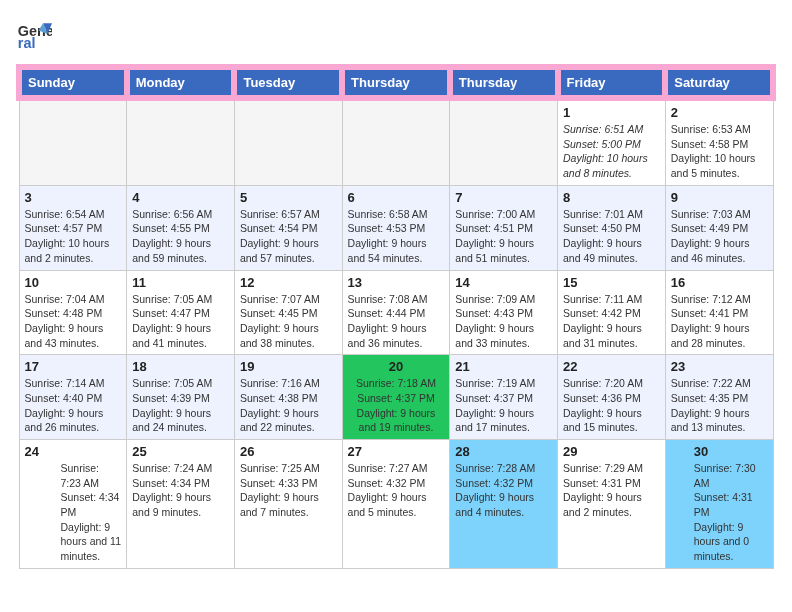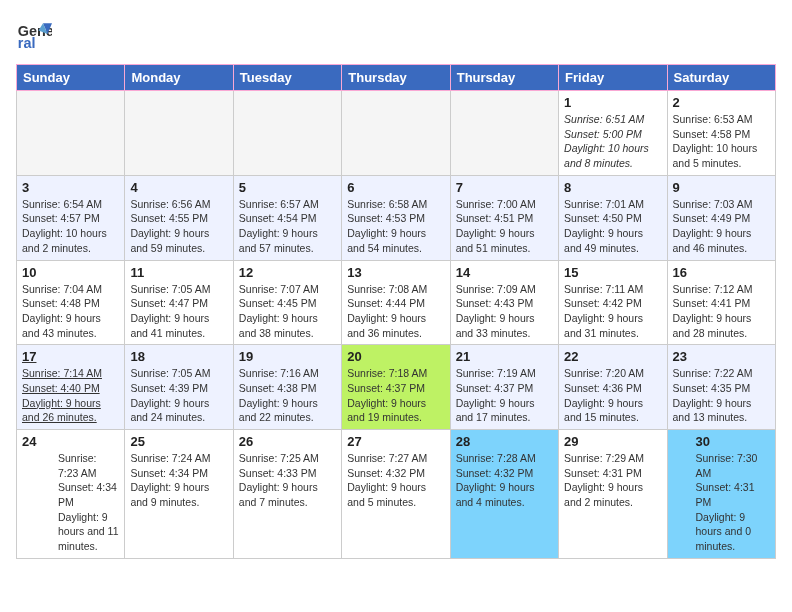--- a/index.html
+++ b/index.html
@@ -56,21 +56,21 @@
     .calendar {
       width: 100%;
       border-collapse: collapse;
     }
     .calendar th {
       background-color: #3a6abf;
       color: #fff;
       font-size: 13px;
       padding: 5px 6px;
       text-align: left;
-      border: 1px solid #f9a8d4;
+      border: 6px solid #f9a8d4;
       font-weight: bold;
     }
     .calendar td {
       border: 1px solid #ccc;
       vertical-align: top;
       padding: 4px 5px;
       width: 107px;
       min-height: 80px;
       font-size: 11px;
       color: #333;
@@ -233,39 +233,39 @@
 Daylight: 9 hours and 31 minutes.</div>
         </td>
         <td style="background: rgb(255, 255, 255);">
           <div class="day-number">16</div>
           <div class="day-info" style="white-space: pre-line;">Sunrise: 7:12 AM
 Sunset: 4:41 PM
 Daylight: 9 hours and 28 minutes.</div>
         </td>
       </tr>
       <tr>
-        <td style="background: rgb(238, 242, 255); text-decoration: underline;">
+        <td style="background: rgb(238, 242, 255);">
           <div class="day-number">17</div>
           <div class="day-info" style="white-space: pre-line;">Sunrise: 7:14 AM
 Sunset: 4:40 PM
 Daylight: 9 hours and 26 minutes.</div>
         </td>
         <td style="background: rgb(238, 242, 255);">
           <div class="day-number">18</div>
           <div class="day-info" style="white-space: pre-line;">Sunrise: 7:05 AM
 Sunset: 4:39 PM
 Daylight: 9 hours and 24 minutes.</div>
         </td>
         <td style="background: rgb(238, 242, 255);">
           <div class="day-number">19</div>
           <div class="day-info" style="white-space: pre-line;">Sunrise: 7:16 AM
 Sunset: 4:38 PM
 Daylight: 9 hours and 22 minutes.</div>
         </td>
-        <td style="background: #bef264;">
+        <td style="background: #22c55e; text-align: center;">
           <div class="day-number">20</div>
           <div class="day-info" style="white-space: pre-line;">Sunrise: 7:18 AM
 Sunset: 4:37 PM
 Daylight: 9 hours and 19 minutes.</div>
         </td>
         <td style="background: rgb(238, 242, 255);">
           <div class="day-number">21</div>
           <div class="day-info" style="white-space: pre-line;">Sunrise: 7:19 AM
 Sunset: 4:37 PM
 Daylight: 9 hours and 17 minutes.</div>

